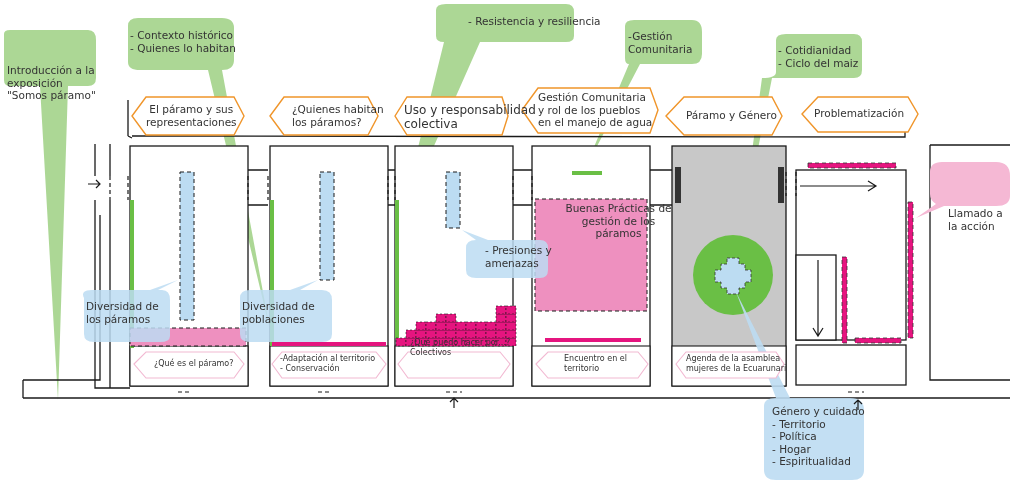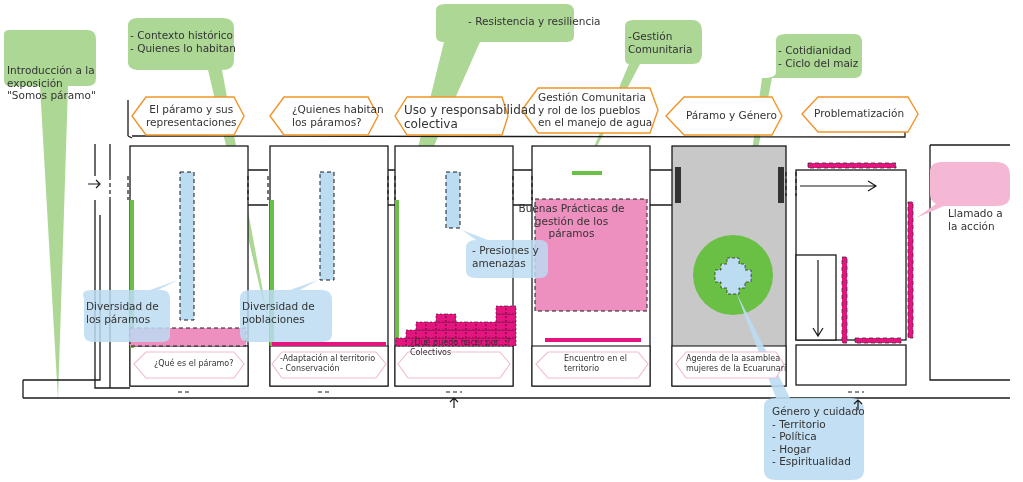--- a/index.html
+++ b/index.html
@@ -199,32 +199,32 @@
 <div class="txt t11" style="left:440px;top:15px;margin-left:28px;">- Resistencia y resiliencia</div>
 <div class="txt t11" style="left:628px;top:30px;">-Gestión
 Comunitaria</div>
 <div class="txt t11" style="left:778px;top:44px;">- Cotidianidad
 - Ciclo del maiz</div>
 
 <div class="txt t11" style="left:86px;top:300px;">Diversidad de
 los páramos</div>
 <div class="txt t11" style="left:242px;top:300px;">Diversidad de
 poblaciones</div>
-<div class="txt t11" style="left:472px;top:244px;">- Presiones y
+<div class="txt t11" style="left:485px;top:244px;">- Presiones y
 amenazas</div>
 <div class="txt t11" style="left:772px;top:405px;">Género y cuidado
 - Territorio
 - Política
 - Hogar
 - Espiritualidad</div>
 
 <div class="txt t11" style="left:948px;top:168px;margin-top:39px;">Llamado a
 la acción</div>
 
-<div class="txt t11 center" style="left:507px;top:202px;width:129px;">Buenas Prácticas de
+<div class="txt t11 center" style="left:554px;top:202px;width:129px;">Buenas Prácticas de
 gestión de los
 páramos</div>
 
 <div class="txt t9" style="left:154px;top:359px;">¿Qué es el páramo?</div>
 <div class="txt t9" style="left:280px;top:354px;">-Adaptación al territorio
 - Conservación</div>
 <div class="txt t9" style="left:410px;top:338px;">¿Qué puedo hacer por...?
 Colectivos</div>
 <div class="txt t9" style="left:564px;top:354px;">Encuentro en el
 territorio</div>

